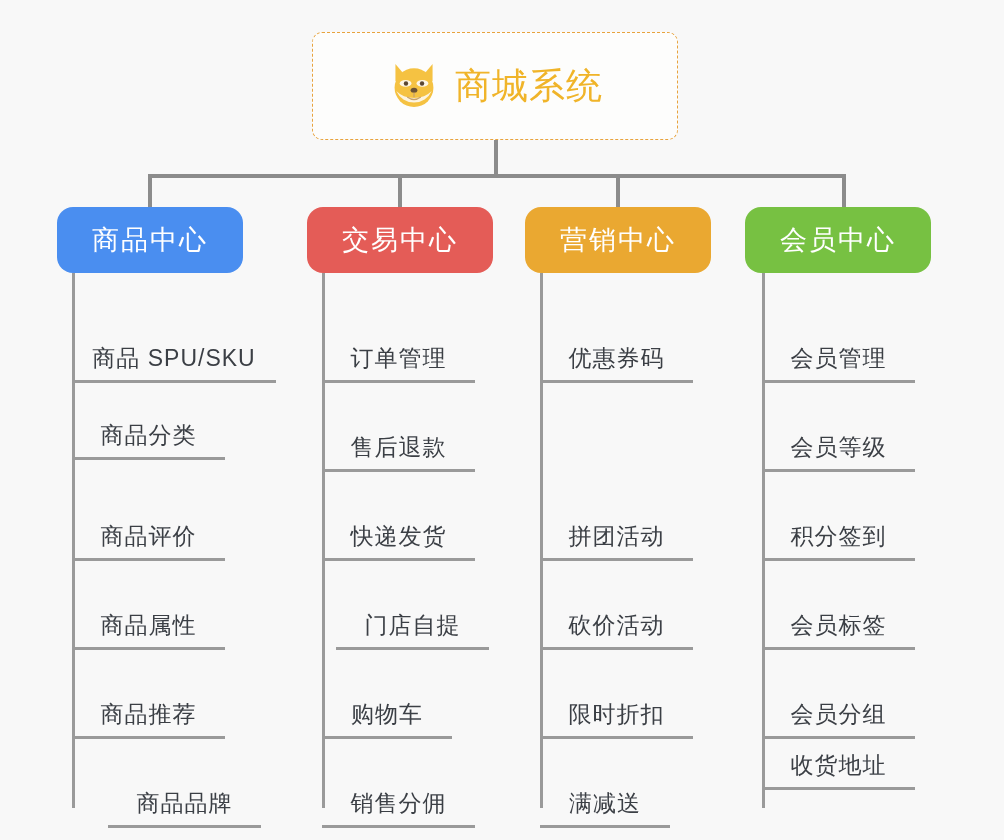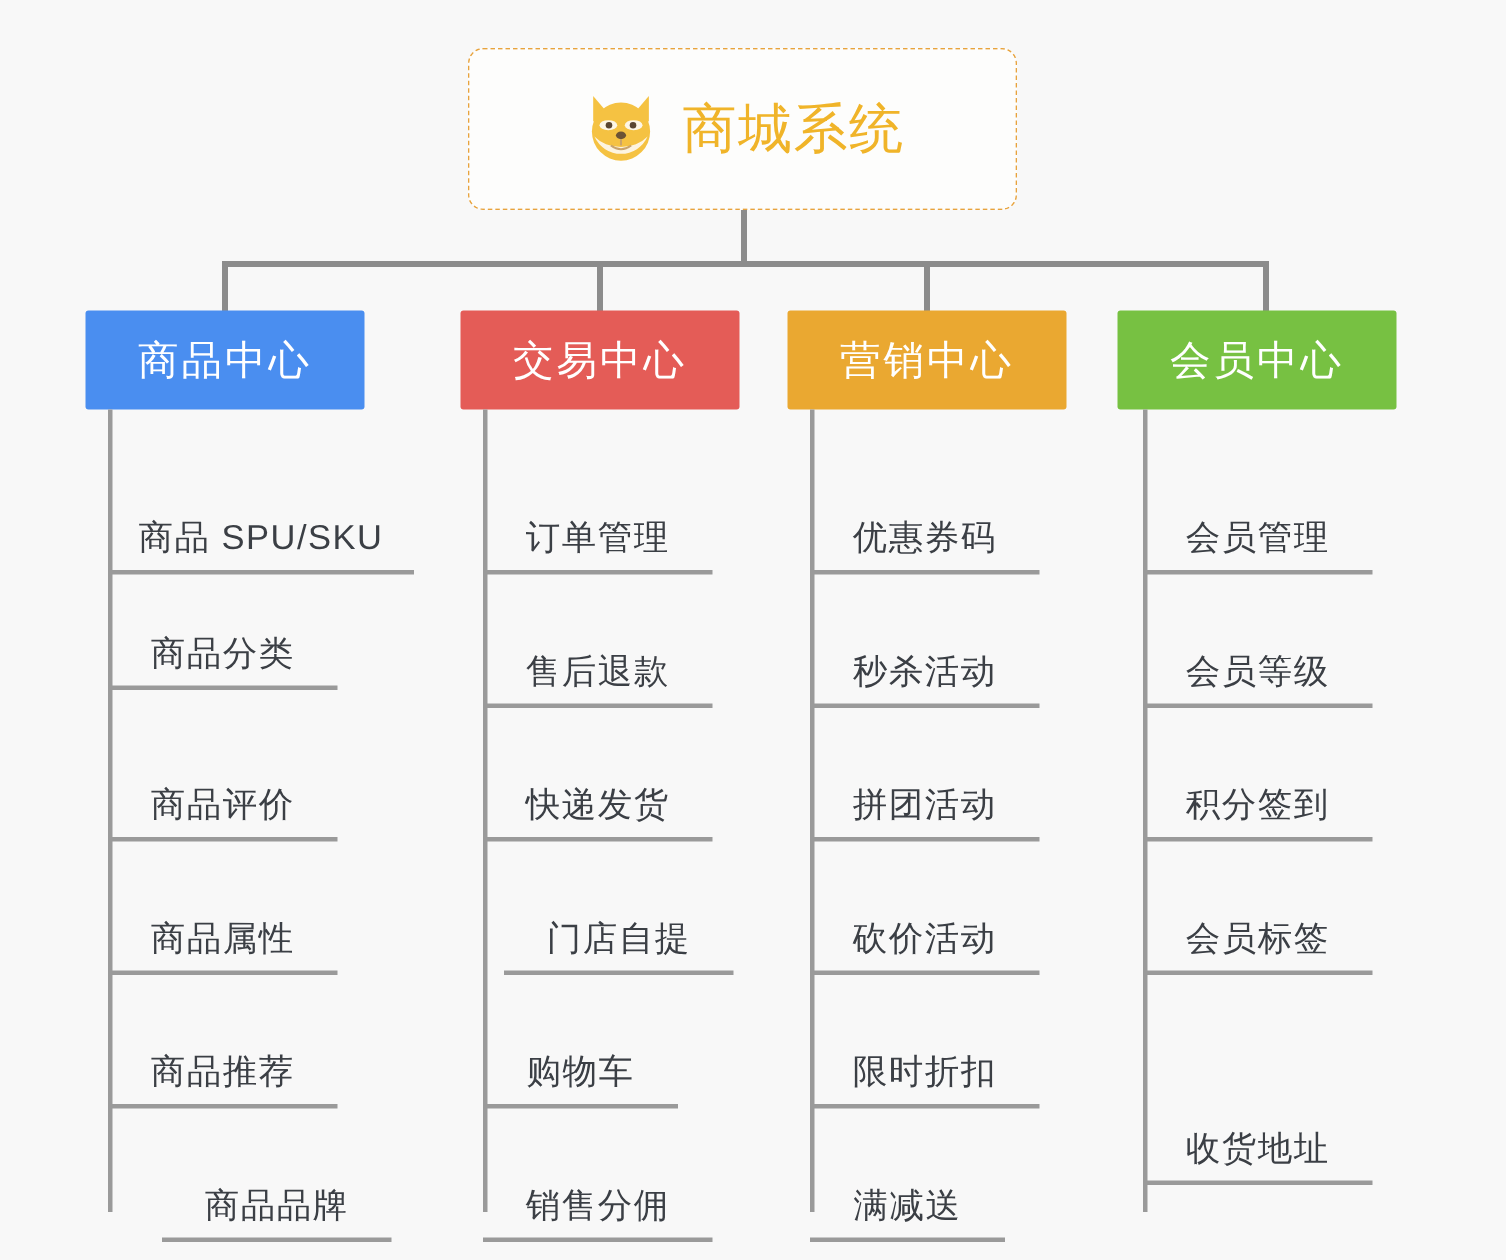--- a/index.html
+++ b/index.html
@@ -72,21 +72,21 @@
     top: 174px;
     width: 4px;
     height: 34px;
   }
 
   
   .cat-box {
     position: absolute;
     top: 207px;
     height: 66px;
-    border-radius: 2px;
+    border-radius: 16px;
     display: flex;
     align-items: center;
     justify-content: center;
     color: #ffffff;
     font-size: 27px;
     letter-spacing: 2px;
     white-space: nowrap;
   }
 
   
@@ -191,23 +191,20 @@
       <span class="leaf-label">销售分佣</span>
     </div>
 
   <div class="cat-box" style="left: 525px; width: 186px; background: rgb(234, 168, 49);">
     <span>营销中心</span>
   </div>
   <div class="branch-trunk" style="left:540px; height:535px;"></div>
   <div class="leaf" style="left:540px; top:273px; width:153px;">
       <span class="leaf-label">优惠券码</span>
     </div>
-  <div class="leaf" style="left:540px; top:362px; width:153px;">
-      <span class="leaf-label">秒杀活动</span>
-    </div>
   <div class="leaf" style="left:540px; top:451px; width:153px;">
       <span class="leaf-label">拼团活动</span>
     </div>
   <div class="leaf" style="left:540px; top:540px; width:153px;">
       <span class="leaf-label">砍价活动</span>
     </div>
   <div class="leaf" style="left:540px; top:629px; width:153px;">
       <span class="leaf-label">限时折扣</span>
     </div>
   <div class="leaf" style="left:540px; top:718px; width:130px;">
@@ -223,17 +220,20 @@
     </div>
   <div class="leaf" style="left:762px; top:362px; width:153px;">
       <span class="leaf-label">会员等级</span>
     </div>
   <div class="leaf" style="left:762px; top:451px; width:153px;">
       <span class="leaf-label">积分签到</span>
     </div>
   <div class="leaf" style="left:762px; top:540px; width:153px;">
       <span class="leaf-label">会员标签</span>
     </div>
+  <div class="leaf" style="left:762px; top:629px; width:153px;">
+      <span class="leaf-label">会员分组</span>
+    </div>
   <div class="leaf" style="left:762px; top:680px; width:153px;">
       <span class="leaf-label">收货地址</span>
     </div>
 
 </div>
 
 </body></html>

